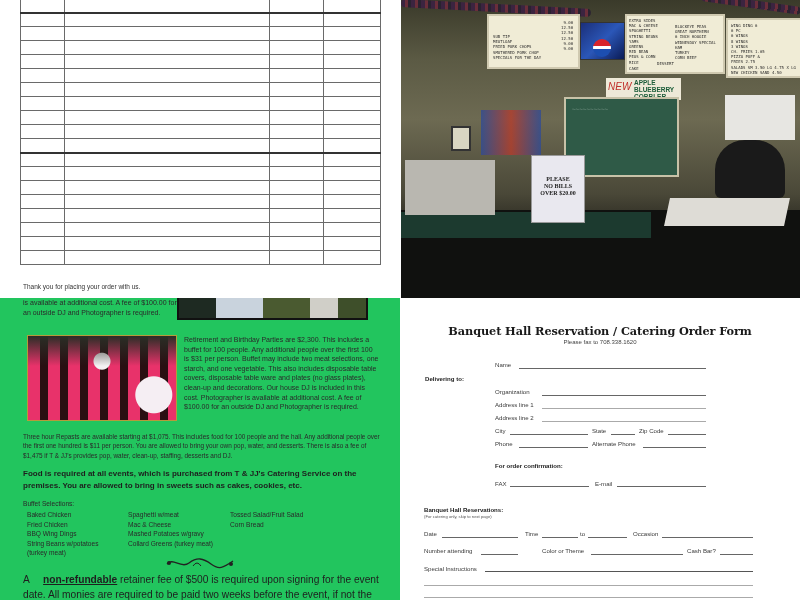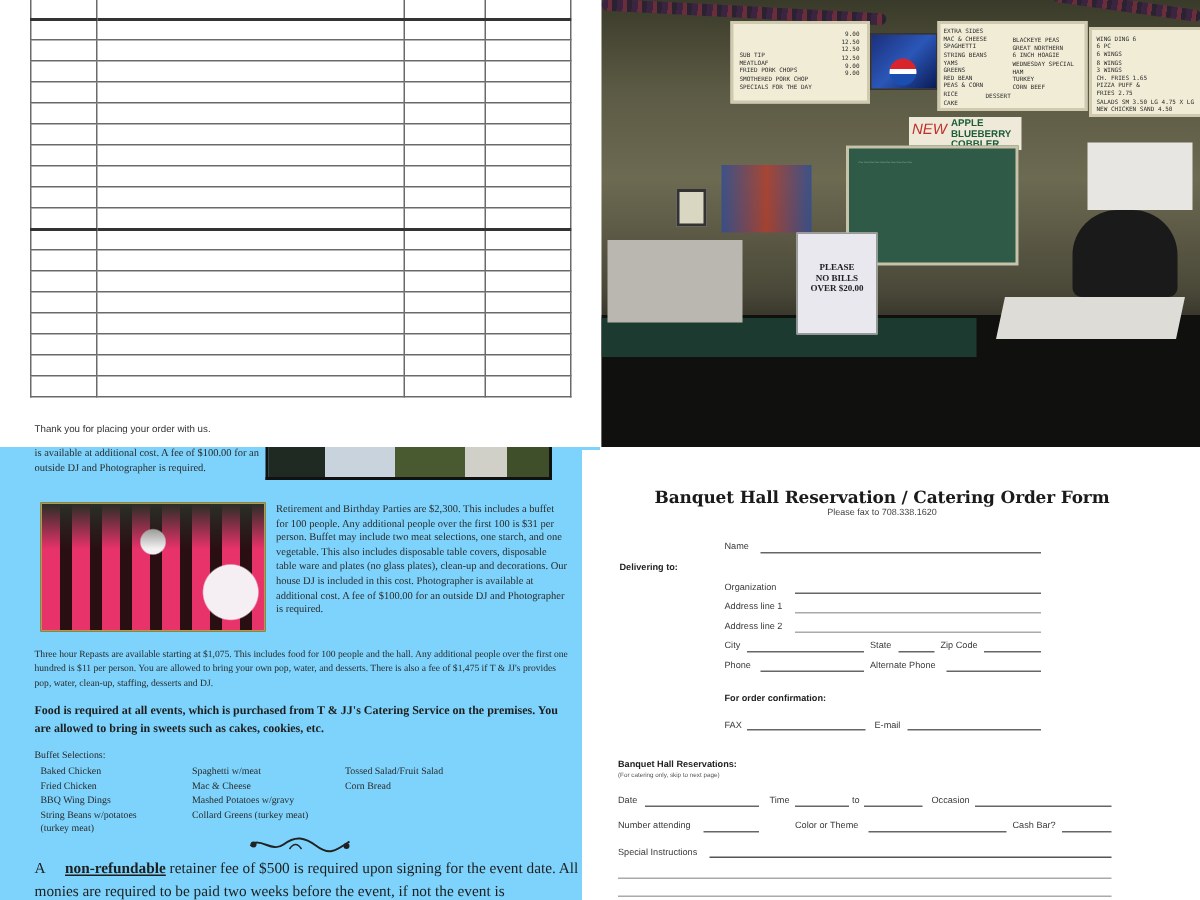--- a/index.html
+++ b/index.html
@@ -32,21 +32,21 @@
   .counter-top { position: absolute; left: 401px; top: 212px; width: 250px; height: 26px; background: #1c3a2f; }
   .notice { position: absolute; left: 531px; top: 155px; width: 54px; height: 68px; background: #e9e8ef; border: 1px solid #999; font-family: "Liberation Serif", serif; font-size: 6px; text-align: center; color: #222; padding-top: 20px; line-height: 7px; font-weight: bold; }
   .register { position: absolute; left: 405px; top: 160px; width: 90px; height: 55px; background: #b9b7b0; }
   .papers { position: absolute; left: 667px; top: 198px; width: 120px; height: 28px; background: #dedcd6; transform: skewX(-12deg); }
   .person { position: absolute; left: 715px; top: 140px; width: 70px; height: 58px; background: #1a1a1a; border-radius: 30px 30px 6px 6px; }
   .shelf-items { position: absolute; left: 480px; top: 110px; width: 60px; height: 45px; background: linear-gradient(90deg,#2c4a9a,#b93a2a,#2c4a9a); opacity: .75; }
   .frame { position: absolute; left: 450px; top: 126px; width: 20px; height: 25px; border: 2px solid #333; background: #d9d6c2; }
   .takeout { position: absolute; left: 725px; top: 95px; width: 70px; height: 45px; background: #e7e6e2; }
 
   
-  #q-brochure { position: absolute; left: 0; top: 298px; width: 400px; height: 302px; overflow: hidden; background: #7dd3fc; font-family: Liberation Serif, serif; color: #2a2a2a; }
+  #q-brochure { position: absolute; left: 0; top: 298px; width: 400px; height: 302px; overflow: hidden; background: #22c55e; font-family: Liberation Sans, sans-serif; color: #2a2a2a; }
   .b-topcopy { position: absolute; left: 23px; top: 0; width: 160px; font-size: 7px; line-height: 9.5px; }
   .photo-top { position: absolute; left: 177px; top: 0; width: 191px; height: 22px; border: 2px solid #111; border-top: none;
     background: linear-gradient(90deg, #1e2a22 0 20%, #c9d3dd 20% 45%, #4a5a30 45% 70%, #d0cfc8 70% 85%, #3e4f2a 85%); }
   .photo-party { position: absolute; left: 27px; top: 37px; width: 150px; height: 86px; border: 1px solid #b79a3a;
     background:
       radial-gradient(circle at 85% 70%, #f5eef3 0 18px, transparent 19px),
       radial-gradient(circle at 50% 30%, #f4f1f3 0 8px, transparent 9px),
       repeating-linear-gradient(90deg, #e8326a 0 12px, #2a0f12 12px 20px),
       #1e1414; }
   .photo-party::after { content: ""; position: absolute; left: 0; top: 0; right: 0; height: 30px; background: linear-gradient(180deg, #2a2e26, rgba(42,46,38,0)); }
@@ -56,21 +56,21 @@
   .b-buffet-title { position: absolute; left: 23px; top: 202px; font-size: 6.6px; }
   .b-col { position: absolute; top: 212px; font-size: 6.6px; line-height: 9.5px; white-space: pre-line; }
   .b-col.c1 { left: 27px; }
   .b-col.c2 { left: 128px; }
   .b-col.c3 { left: 230px; }
   .flourish { position: absolute; left: 163px; top: 257px; width: 75px; height: 16px; }
   .b-retainer { position: absolute; left: 23px; top: 275px; width: 370px; font-size: 10.2px; line-height: 14.5px; color: #1e1e1e; }
   .b-retainer u { font-weight: bold; margin-left: 11px; }
 
   
-  #q-form { position: absolute; left: 388px; top: 300px; width: 400px; height: 300px; background: #fff; overflow: hidden; color: #333; }
+  #q-form { position: absolute; left: 400px; top: 300px; width: 400px; height: 300px; background: #fff; overflow: hidden; color: #333; }
   .f-title { position: absolute; left: 0; width: 400px; top: 24px; text-align: center; font-family: "DejaVu Serif", serif; font-size: 11.3px; font-weight: bold; color: #1a1a1a; letter-spacing: -0.1px; }
   .f-sub { position: absolute; left: 0; width: 400px; top: 39px; text-align: center; font-size: 6px; color: #444; }
   .f-label { position: absolute; font-size: 6.1px; color: #3a3a3a; white-space: nowrap; }
   .f-bold { font-weight: bold; color: #222; }
   .f-small { font-size: 4.2px; color: #555; }
   .f-line { position: absolute; height: 0; border-bottom: 1px solid #666; }
   .f-line.heavy { border-bottom: 1.5px solid #555; }
   .f-line.soft { border-bottom: 1px solid #aaa; }
 </style>
 </head>

